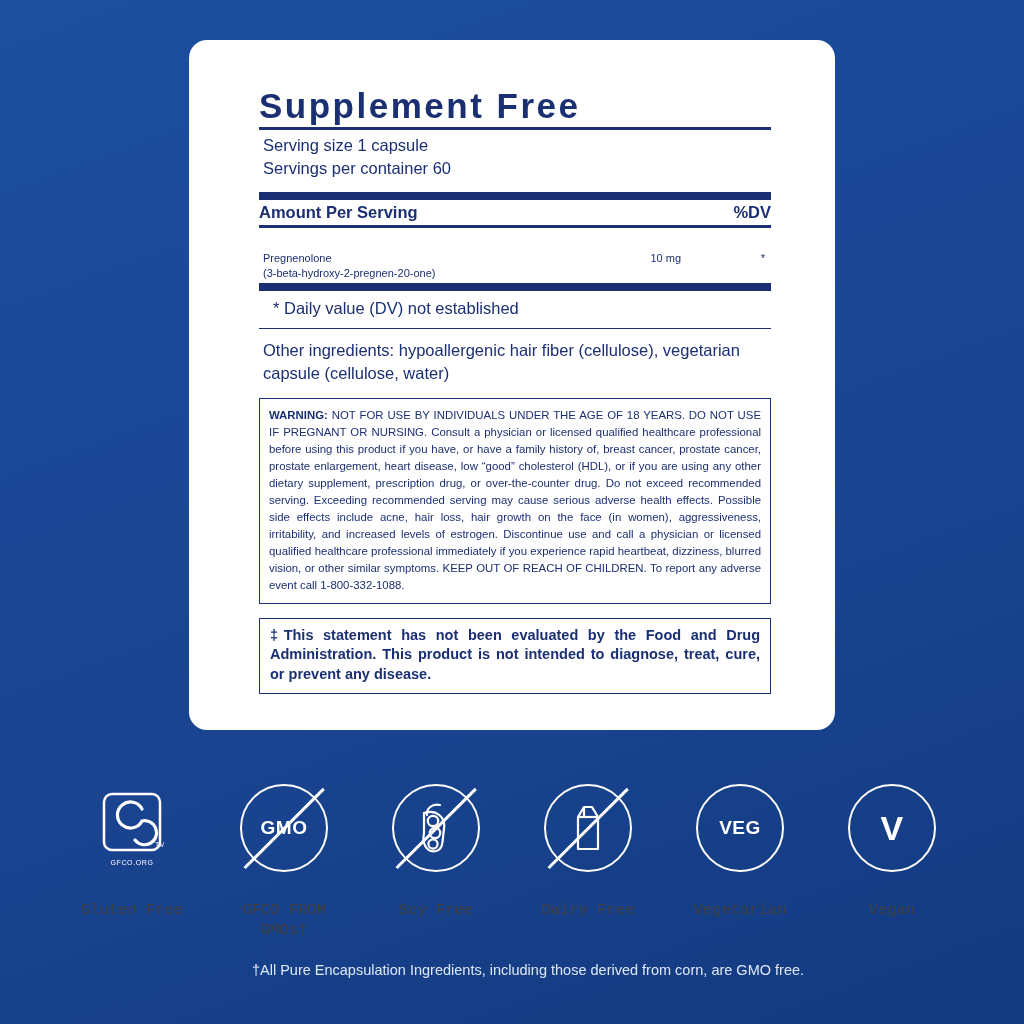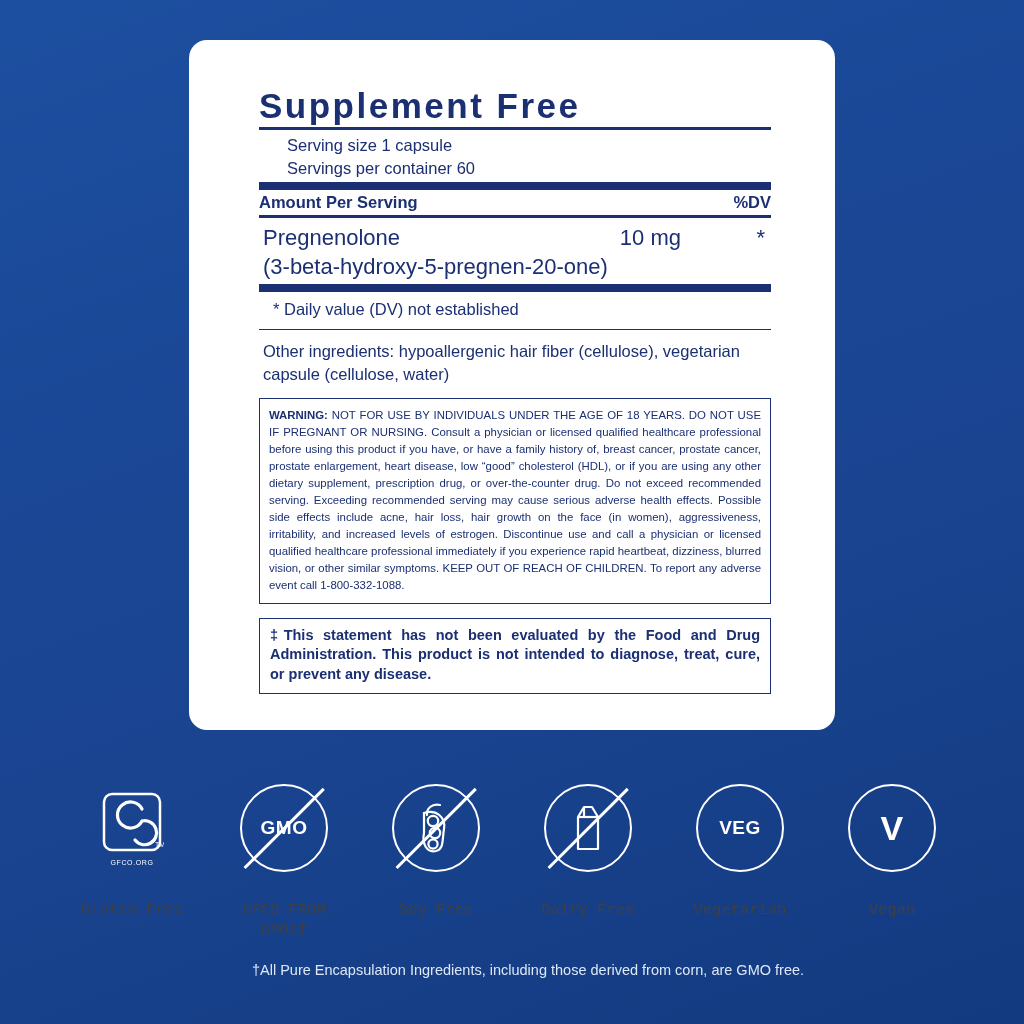--- a/index.html
+++ b/index.html
@@ -45,40 +45,40 @@
     padding-bottom: 2px;
   }
 
   .rule-thin { border-bottom: 1px solid #1b2f73; }
   .rule-med  { border-bottom: 3px solid #1b2f73; }
   .rule-thick{ border-bottom: 8px solid #1b2f73; }
 
   .serving-lines {
     font-size: 16.5px;
     line-height: 1.38;
-    padding: 4px 0 3px 4px;
-    margin-left: 24px;
+    padding: 4px 0 13px 4px;
   }
 
   .amount-row {
     display: flex;
     justify-content: space-between;
     align-items: baseline;
     font-size: 16.5px;
     font-weight: bold;
     padding: 3px 0 3px 0;
   }
   .amount-row .amt { margin-right: 38px; }
   .amount-row .dv  { width: 44px; text-align: right; }
 
   .nutrient-row {
     position: relative;
-    font-size: 22px;
+    font-size: 11px;
     padding: 5px 0 3px 4px;
     line-height: 1.32;
+    margin-top: 18px;
   }
   .nutrient-row .n-amt {
     position: absolute;
     right: 90px;
     top: 5px;
   }
   .nutrient-row .n-dv {
     position: absolute;
     right: 6px;
     top: 5px;
@@ -231,21 +231,21 @@
 
     <div class="amount-row">
       <span class="amt">Amount Per Serving</span>
       <span class="dv">%DV</span>
     </div>
 
     <div class="rule-med"></div>
 
     <div class="nutrient-row">
       <div>Pregnenolone</div>
-      <div>(3-beta-hydroxy-5-pregnen-20-one)</div>
+      <div>(3-beta-hydroxy-2-pregnen-20-one)</div>
       <span class="n-amt">10 mg</span>
       <span class="n-dv">*</span>
     </div>
 
     <div class="rule-thick"></div>
 
     <div class="footnote">* Daily value (DV) not established</div>
 
     <div class="rule-thin"></div>
 

